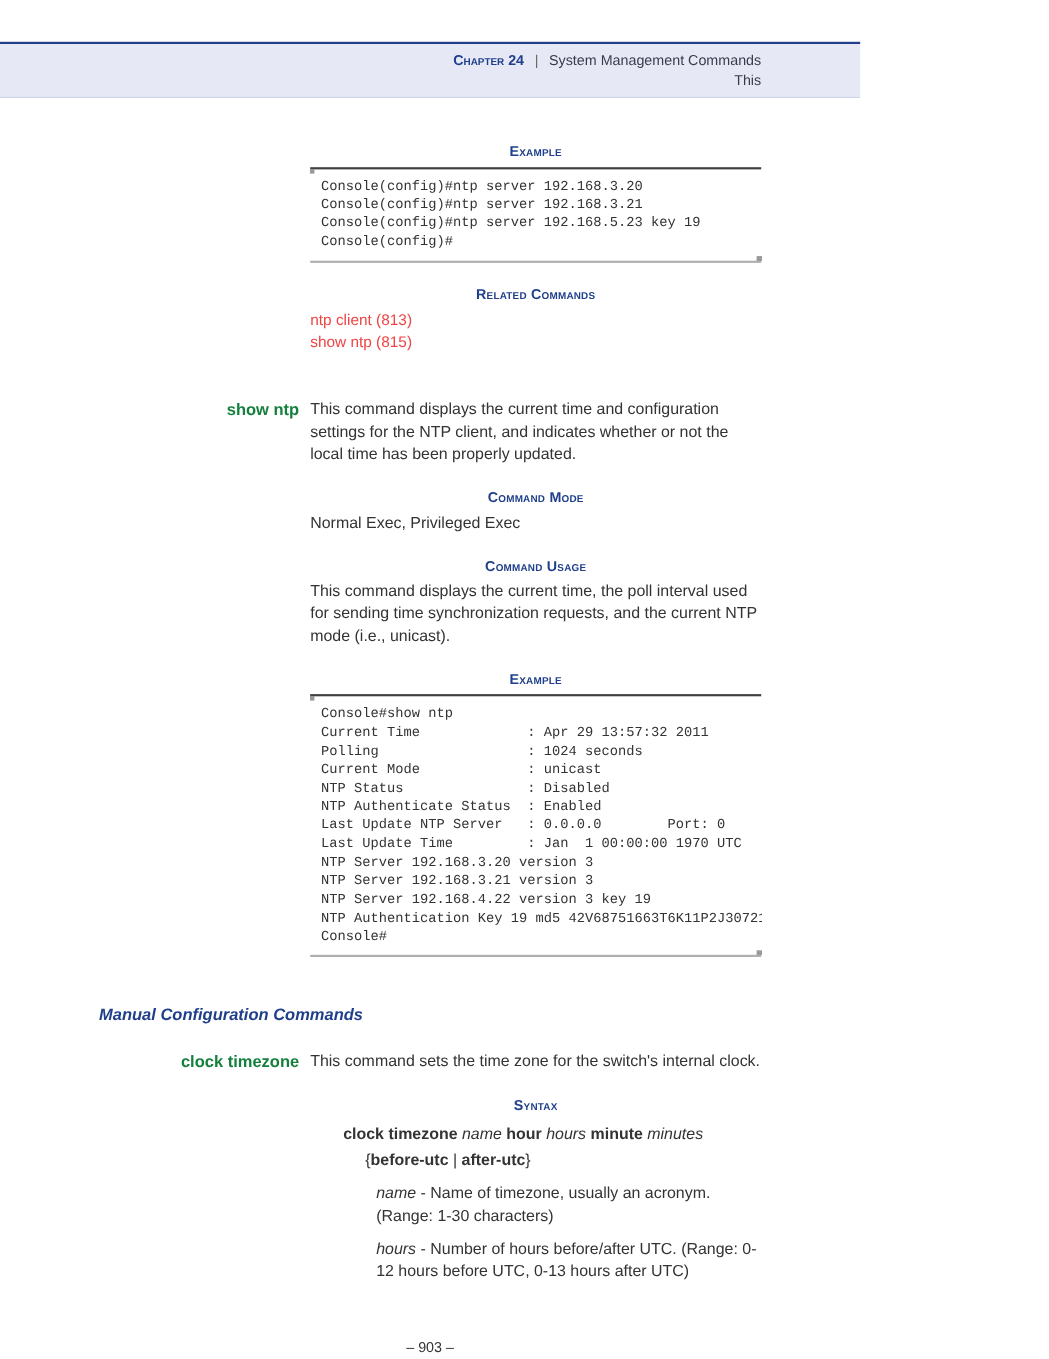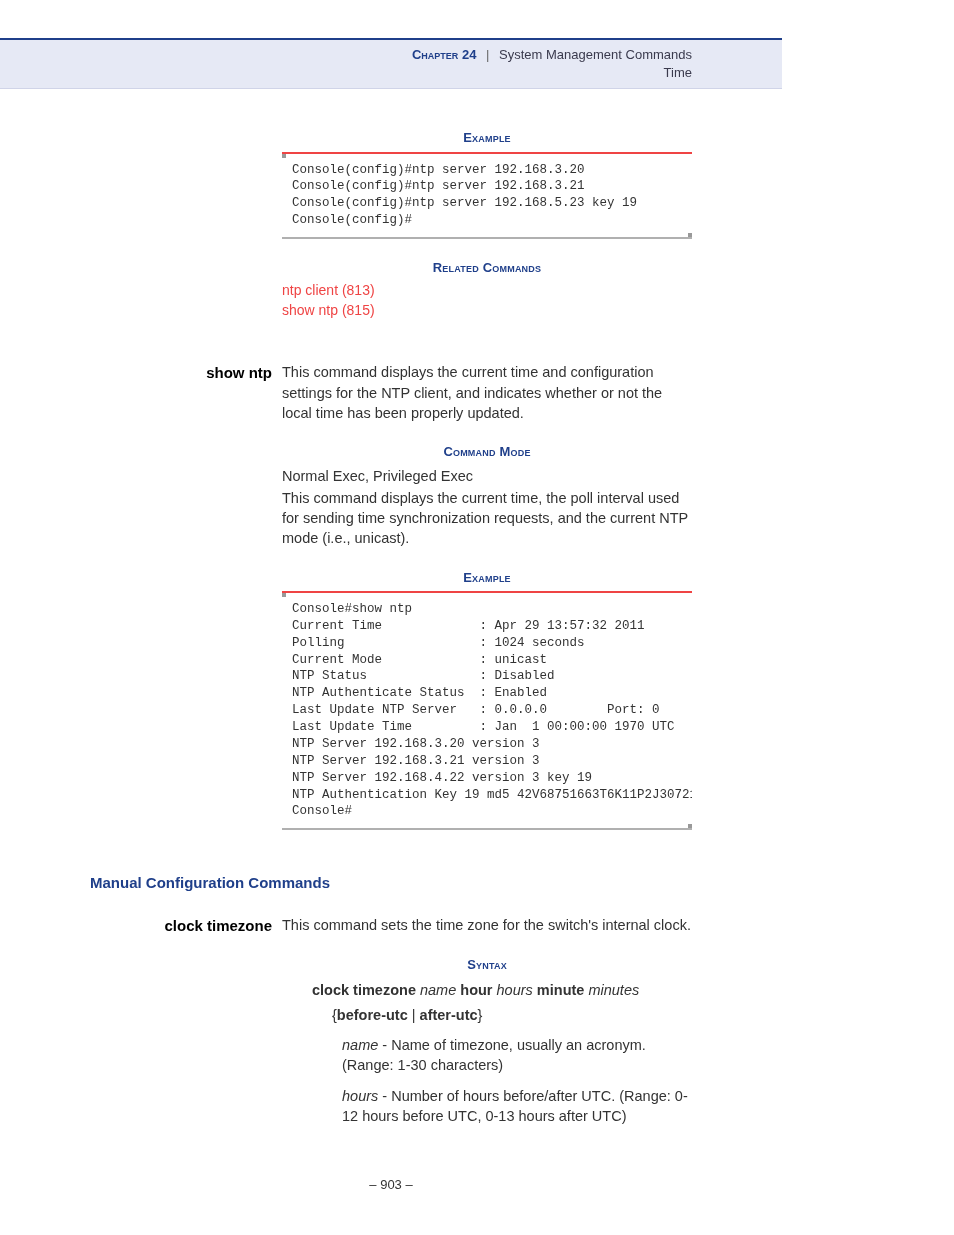--- a/index.html
+++ b/index.html
@@ -54,21 +54,21 @@
     color: #ef4444;
     display: block;
     font-size: 14px;
   }
   pre.example {
     font-family: "Courier New", monospace;
     font-size: 12.5px;
     line-height: 1.35;
     margin: 4px 0 0 0;
     padding: 8px 10px;
-    border-top: 2px solid #ef4444;
+    border-top: 2px solid #404040;
     border-bottom: 2px solid #b0b0b0;
     position: relative;
     color: #333;
     white-space: pre;
     overflow-x: auto;
   }
   pre.example::before,
   pre.example::after {
     content:"";
     position:absolute;
@@ -80,38 +80,39 @@
   pre.example::after  { bottom:-2px; right:-2px; }
 
   .cmd-row {
     display: flex;
     margin-top: 42px;
     align-items: flex-start;
   }
   .cmd-row .cmd-name {
     width: 192px;
     flex: 0 0 192px;
-    color: #000000;
+    color: #15803d;
     font-weight: bold;
     font-size: 15px;
     text-align: right;
     padding-right: 10px;
     box-sizing: border-box;
   }
   .cmd-row .cmd-desc {
     flex: 1;
     font-size: 14.5px;
     color: #333;
   }
   .body-text { font-size: 14.5px; color:#333; margin: 2px 0 0 0; }
   .subsection-title {
     color:#1f3f8a;
     font-weight:bold;
     font-size:15px;
     margin: 42px 0 0 0;
+    font-style: italic;
   }
   .syntax-block { margin-left: 30px; margin-top: 6px; font-size: 14.5px; }
   .syntax-line { margin-bottom: 4px; }
   .syntax-block b { font-weight: bold; }
   .syntax-block i { font-style: italic; }
   .param-block { margin-left: 30px; margin-top: 10px; font-size: 14.5px; }
   .param-block p { margin: 0 0 10px 0; }
   .footer {
     text-align:center;
     font-size: 13px;
@@ -125,21 +126,21 @@
 
 <div class="page">
 
   <div class="header-band"></div>
   <div class="header-info">
     <div class="header-line1">
       <span class="chapter-label">Chapter 24</span>
       <span class="sep">|</span>
       <span>System Management Commands</span>
     </div>
-    <div>Time</div>
+    <div>This</div>
   </div>
 
   <div class="content">
 
     <div class="indent-block">
       <div class="sec-heading sec-heading-top">Example</div>
       <pre class="example">Console(config)#ntp server 192.168.3.20
 Console(config)#ntp server 192.168.3.21
 Console(config)#ntp server 192.168.5.23 key 19
 Console(config)#</pre>
@@ -153,20 +154,21 @@
 
     <div class="cmd-row">
       <div class="cmd-name">show ntp</div>
       <div class="cmd-desc">This command displays the current time and configuration settings for the NTP client, and indicates whether or not the local time has been properly updated.</div>
     </div>
 
     <div class="indent-block">
       <div class="sec-heading">Command Mode</div>
       <div class="body-text">Normal Exec, Privileged Exec</div>
 
+      <div class="sec-heading">Command Usage</div>
       <div class="body-text">This command displays the current time, the poll interval used for sending time synchronization requests, and the current NTP mode (i.e., unicast).</div>
 
       <div class="sec-heading">Example</div>
       <pre class="example">Console#show ntp
 Current Time             : Apr 29 13:57:32 2011
 Polling                  : 1024 seconds
 Current Mode             : unicast
 NTP Status               : Disabled
 NTP Authenticate Status  : Enabled
 Last Update NTP Server   : 0.0.0.0        Port: 0

